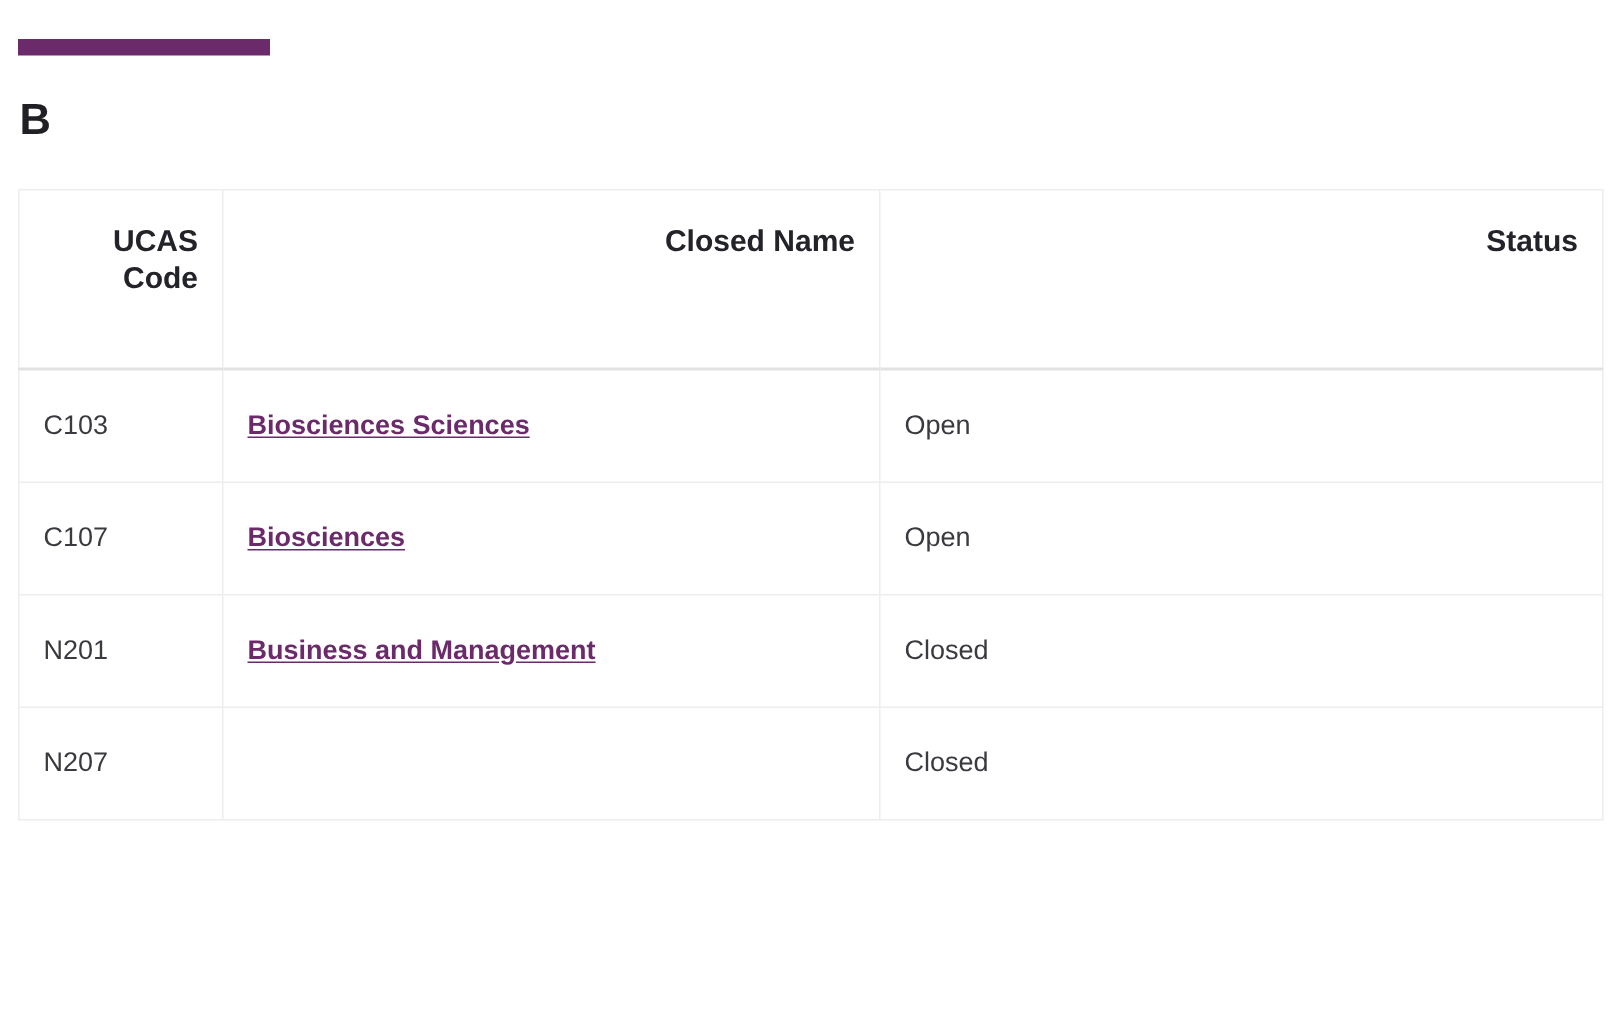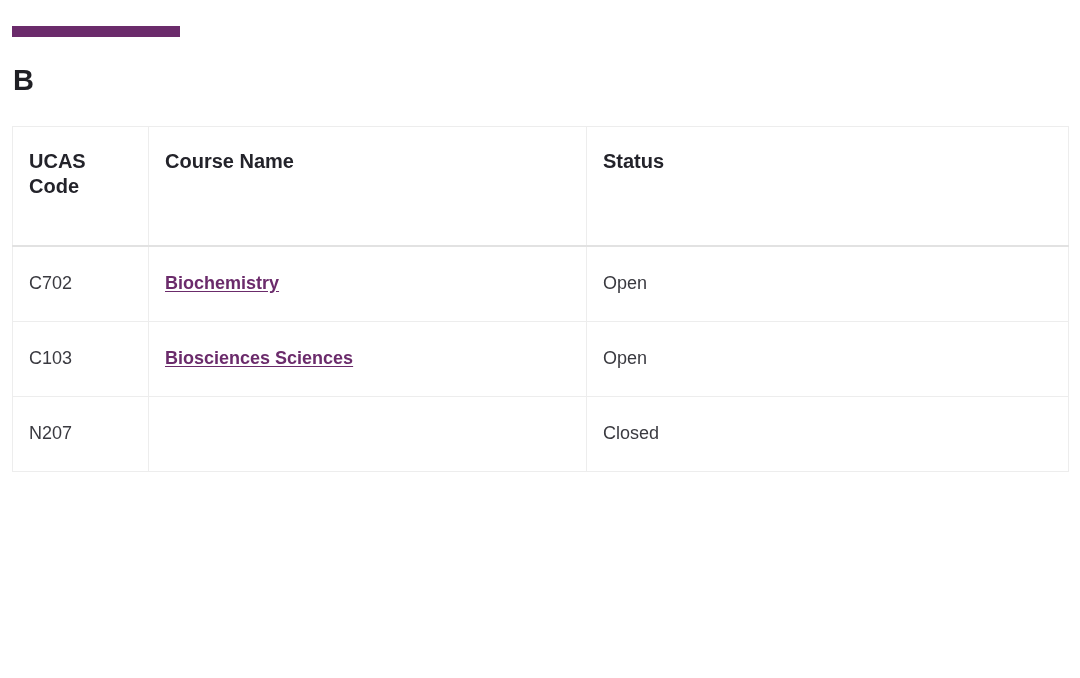--- a/index.html
+++ b/index.html
@@ -58,21 +58,21 @@
     border-collapse: collapse;
     table-layout: fixed;
     background: #ffffff;
   }
 
   table.course-table col.col-ucas   { width: 136px; }
   table.course-table col.col-name   { width: 438px; }
   table.course-table col.col-status { width: 482px; }
 
   table.course-table thead th {
-    text-align: left;
+    text-align: right;
     vertical-align: top;
     padding: 22px 16px 46px 16px;
     font-size: 20px;
     line-height: 25px;
     font-weight: bold;
     color: #23232a;
     border-top: 1px solid #ededed;
     border-bottom: 2px solid #e2e2e2;
     border-right: 1px solid #ededed;
     background: #ffffff;
@@ -140,46 +140,53 @@
         <col class="col-name">
         <col class="col-status">
       </colgroup>
       <thead>
         <tr>
           <th>
             <span class="header-label">UCAS
 Code</span>
           </th>
           <th>
-            <span class="header-label">Course Name</span>
+            <span class="header-label">Closed Name</span>
           </th>
           <th>
             <span class="header-label">Status</span>
           </th>
         </tr>
       </thead>
       <tbody>
 
-        <tr>
-          <td class="cell-ucas">C702</td>
-          <td>
-            <a class="course-link">Biochemistry</a>
-          </td>
-          <td class="cell-status">Open</td>
-        </tr>
 
         <tr>
           <td class="cell-ucas">C103</td>
           <td>
             <a class="course-link">Biosciences Sciences</a>
           </td>
           <td class="cell-status">Open</td>
         </tr>
 
+        <tr>
+          <td class="cell-ucas">C107</td>
+          <td>
+            <a class="course-link">Biosciences</a>
+          </td>
+          <td class="cell-status">Open</td>
+        </tr>
 
+        <tr>
+          <td class="cell-ucas">N201</td>
+          <td>
+            <a class="course-link">Business and Management</a>
+          </td>
+          <td class="cell-status">Closed</td>
+        </tr>
 
 
         <tr>
           <td class="cell-ucas">N207</td>
           <td>
             
           </td>
           <td class="cell-status">Closed</td>
         </tr>
 

